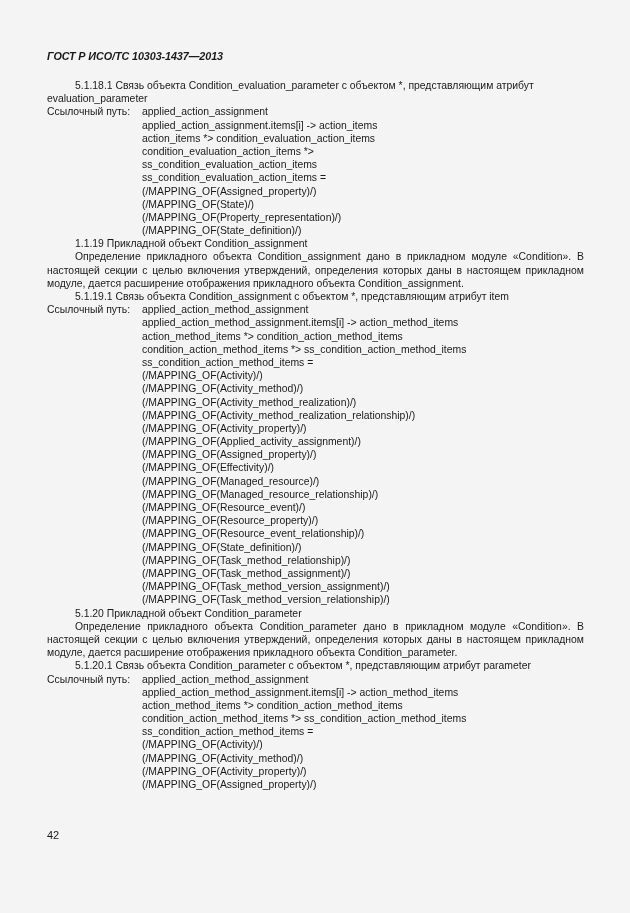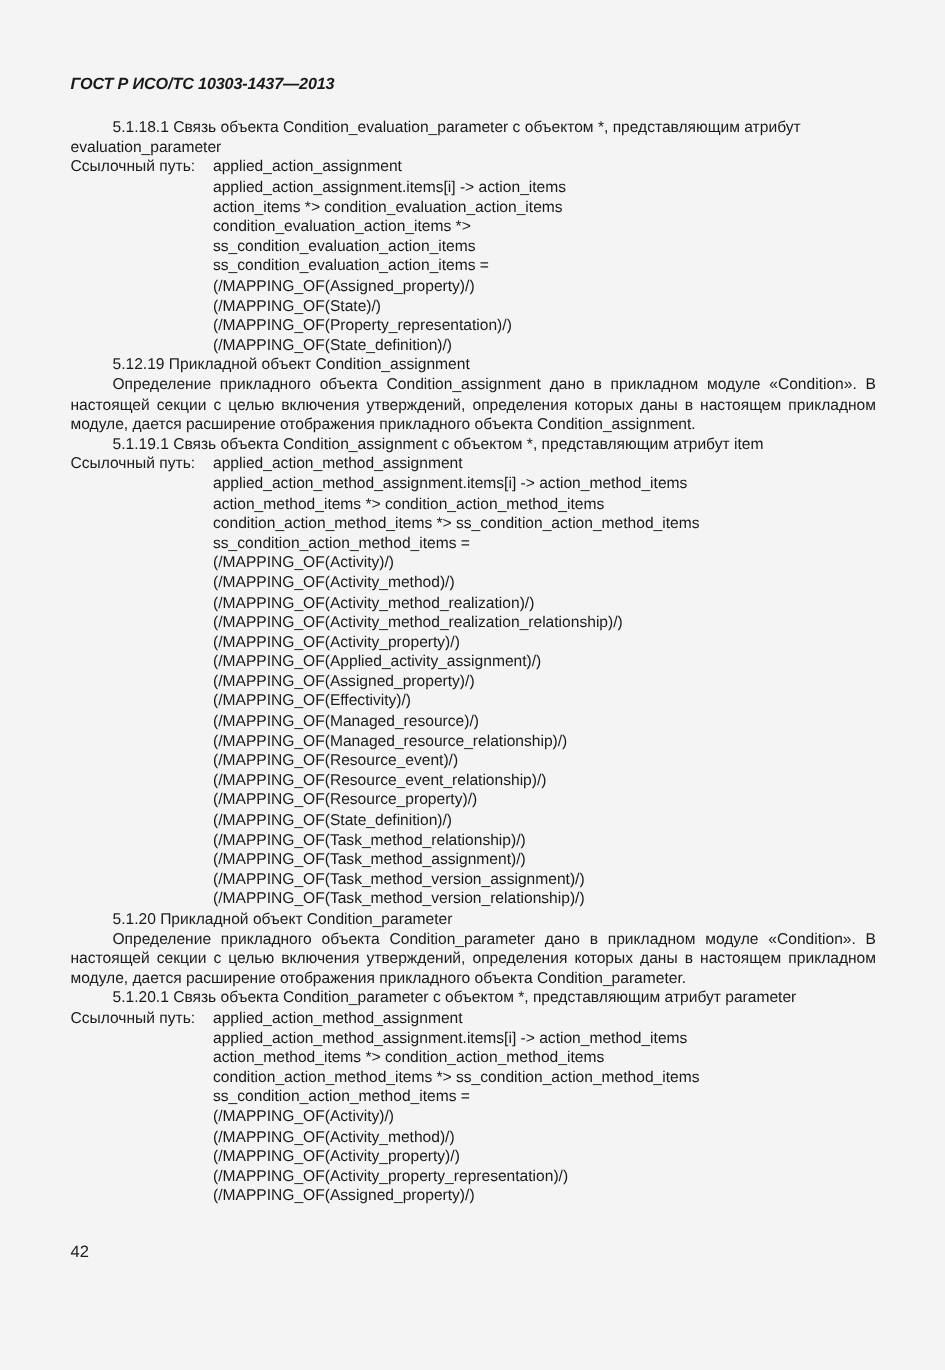--- a/index.html
+++ b/index.html
@@ -82,21 +82,21 @@
     <div class="line path-line">condition_evaluation_action_items *&gt;</div>
     <div class="line path-line">ss_condition_evaluation_action_items</div>
     <div class="line path-line">ss_condition_evaluation_action_items =</div>
     <div class="line path-line">(/MAPPING_OF(Assigned_property)/)</div>
     <div class="line path-line">(/MAPPING_OF(State)/)</div>
     <div class="line path-line">(/MAPPING_OF(Property_representation)/)</div>
     <div class="line path-line">(/MAPPING_OF(State_definition)/)</div>
   </div>
 
   <div>
-    <div class="line indent b">5.12.19 Прикладной объект Condition_assignment</div>
+    <div class="line indent b">1.1.19 Прикладной объект Condition_assignment</div>
     <div class="para"><span>Определение прикладного объекта </span><span class="b">Condition_assignment</span><span> дано в прикладном модуле «Condition». В настоящей секции с целью включения утверждений, определения которых даны в настоящем прикладном модуле, дается расширение отображения прикладного объекта </span><span class="b">Condition_assignment</span><span>.</span></div>
     <div class="line indent"><span>5.1.19.1 Связь объекта </span><span class="b">Condition_assignment c</span><span> объектом *, представляющим атрибут </span><span class="b">item</span></div>
     <div class="line path-first">
       <span class="path-label">Ссылочный путь:</span>
       <span>applied_action_method_assignment</span>
     </div>
     <div class="line path-line">applied_action_method_assignment.items[i] -&gt; action_method_items</div>
     <div class="line path-line">action_method_items *&gt; condition_action_method_items</div>
     <div class="line path-line">condition_action_method_items *&gt; ss_condition_action_method_items</div>
     <div class="line path-line">ss_condition_action_method_items =</div>
@@ -104,22 +104,22 @@
     <div class="line path-line">(/MAPPING_OF(Activity_method)/)</div>
     <div class="line path-line">(/MAPPING_OF(Activity_method_realization)/)</div>
     <div class="line path-line">(/MAPPING_OF(Activity_method_realization_relationship)/)</div>
     <div class="line path-line">(/MAPPING_OF(Activity_property)/)</div>
     <div class="line path-line">(/MAPPING_OF(Applied_activity_assignment)/)</div>
     <div class="line path-line">(/MAPPING_OF(Assigned_property)/)</div>
     <div class="line path-line">(/MAPPING_OF(Effectivity)/)</div>
     <div class="line path-line">(/MAPPING_OF(Managed_resource)/)</div>
     <div class="line path-line">(/MAPPING_OF(Managed_resource_relationship)/)</div>
     <div class="line path-line">(/MAPPING_OF(Resource_event)/)</div>
+    <div class="line path-line">(/MAPPING_OF(Resource_property)/)</div>
     <div class="line path-line">(/MAPPING_OF(Resource_event_relationship)/)</div>
-    <div class="line path-line">(/MAPPING_OF(Resource_property)/)</div>
     <div class="line path-line">(/MAPPING_OF(State_definition)/)</div>
     <div class="line path-line">(/MAPPING_OF(Task_method_relationship)/)</div>
     <div class="line path-line">(/MAPPING_OF(Task_method_assignment)/)</div>
     <div class="line path-line">(/MAPPING_OF(Task_method_version_assignment)/)</div>
     <div class="line path-line">(/MAPPING_OF(Task_method_version_relationship)/)</div>
   </div>
 
   <div>
     <div class="line indent b">5.1.20 Прикладной объект Condition_parameter</div>
     <div class="para"><span>Определение прикладного объекта </span><span class="b">Condition_parameter</span><span> дано в прикладном модуле «Condition». В настоящей секции с целью включения утверждений, определения которых даны в настоящем прикладном модуле, дается расширение отображения прикладного объекта </span><span class="b">Condition_parameter</span><span>.</span></div>
@@ -128,19 +128,18 @@
       <span class="path-label">Ссылочный путь:</span>
       <span>applied_action_method_assignment</span>
     </div>
     <div class="line path-line">applied_action_method_assignment.items[i] -&gt; action_method_items</div>
     <div class="line path-line">action_method_items *&gt; condition_action_method_items</div>
     <div class="line path-line">condition_action_method_items *&gt; ss_condition_action_method_items</div>
     <div class="line path-line">ss_condition_action_method_items =</div>
     <div class="line path-line">(/MAPPING_OF(Activity)/)</div>
     <div class="line path-line">(/MAPPING_OF(Activity_method)/)</div>
     <div class="line path-line">(/MAPPING_OF(Activity_property)/)</div>
-    <div class="line path-line">(/MAPPING_OF(Activity_property_representation)/)</div>
     <div class="line path-line">(/MAPPING_OF(Assigned_property)/)</div>
   </div>
 
 </div>
 
 <div class="page-number">42</div>
 
 </body></html>

